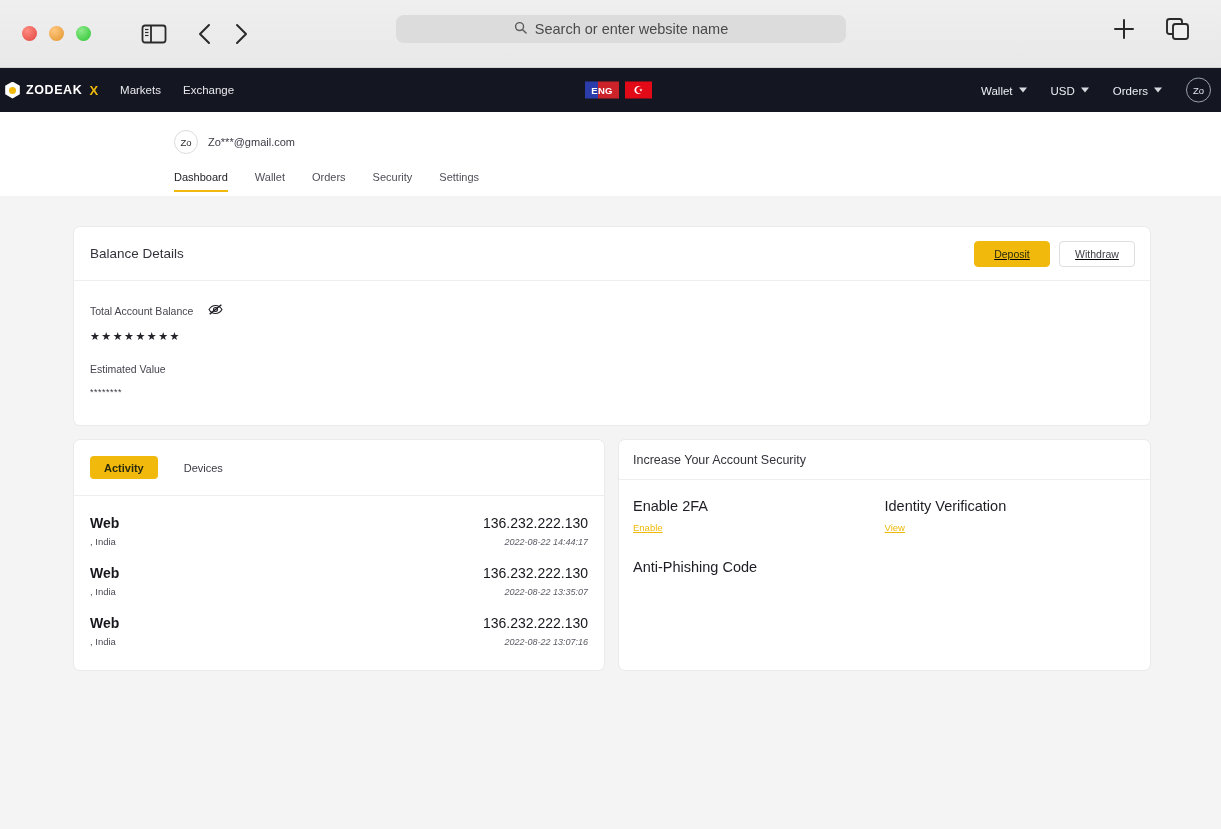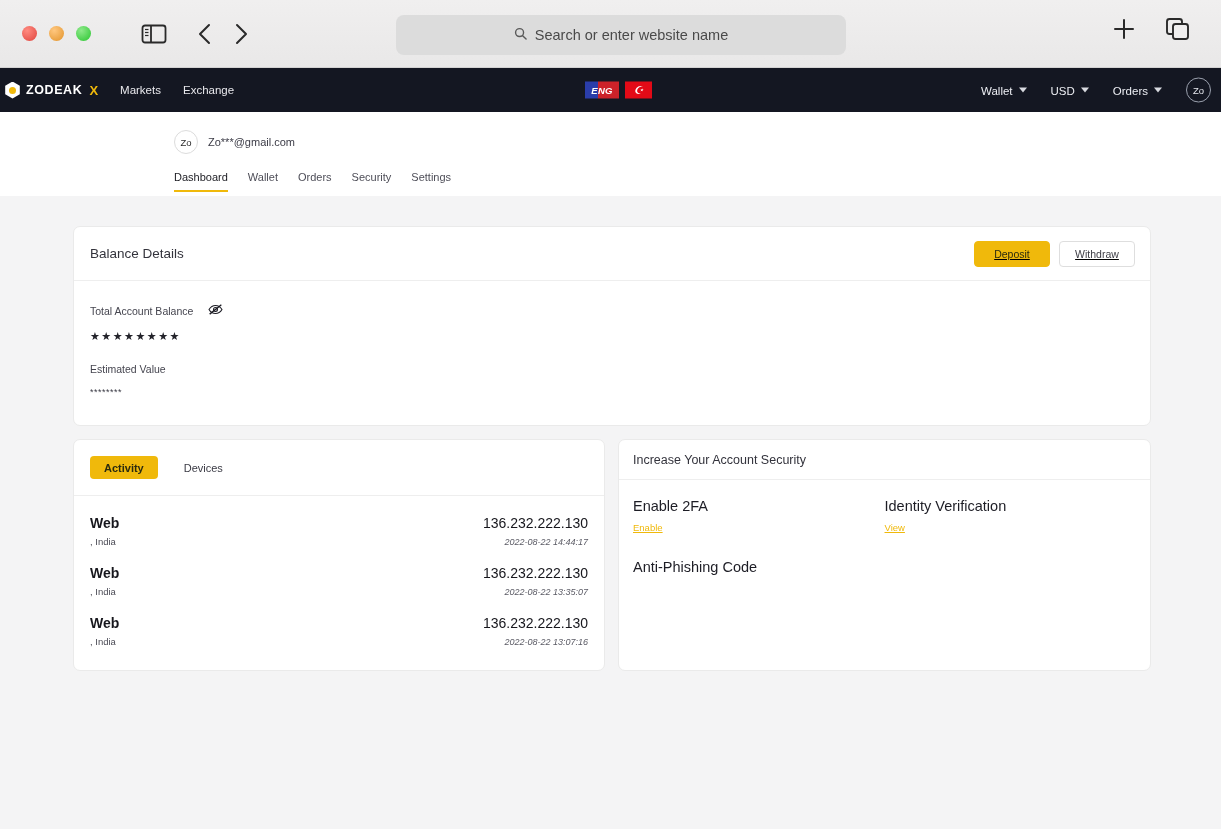--- a/index.html
+++ b/index.html
@@ -28,21 +28,21 @@
   .chrome-btn {
     display: flex; align-items: center; justify-content: center;
     color: #2a2a2a;
   }
   .sidebar-toggle { margin-left: 50px; }
   .nav-arrows { display: flex; gap: 20px; margin-left: 30px; }
   .nav-arrows svg { display: block; }
 
   .addressbar {
     position: absolute; left: 396px; top: 15px;
-    width: 450px; height: 40px;
+    width: 450px; height: 28px;
     background: #dcdcdc; border-radius: 8px;
     display: flex; align-items: center; justify-content: center;
     gap: 8px;
     color: #4a4a4a; font-size: 14.5px;
   }
   .chrome-right {
     position: absolute; right: 30px; top: 16px;
     display: flex; align-items: center; gap: 28px;
     color: #2a2a2a;
   }
@@ -66,21 +66,21 @@
   }
   .brand-text {
     font-size: 12.5px; font-weight: bold; letter-spacing: 0.6px; color: #fff;
   }
   .brand-x { font-size: 13px; font-weight: bold; color: #f0b90b; margin-left: 2px; }
   .nav-link {
     font-size: 11.5px; color: #e8e8ec; margin-right: 22px; text-decoration: none;
   }
   .lang-badges {
     position: absolute; left: 585px; top: 50%; transform: translateY(-50%);
-    display: flex; gap: 6px; align-items: center; font-style: italic;
+    display: flex; gap: 6px; align-items: center;
   }
   .eng-badge {
     width: 34px; height: 17px; display: flex; align-items: center; justify-content: center;
     background: linear-gradient(90deg, #2a3daa 0 38%, #cc2229 38% 100%);
     color: #fff; font-size: 9.5px; font-weight: bold; letter-spacing: .3px;
   }
   .tr-badge {
     width: 27px; height: 17px; background: #e30a17; color: #fff;
     display: flex; align-items: center; justify-content: center;
     font-size: 11px; line-height: 1;
@@ -100,21 +100,21 @@
 
   
   .account-header { background: #fff; height: 84px; padding-left: 174px; position: relative; }
   .acct-row { display: flex; align-items: center; gap: 10px; padding-top: 18px; }
   .acct-avatar {
     width: 24px; height: 24px; border-radius: 50%;
     border: 1px solid #dcdcdc; color: #2b2b2b;
     display: flex; align-items: center; justify-content: center; font-size: 9.5px;
   }
   .acct-email { font-size: 11px; color: #3b3b46; }
-  .acct-tabs { display: flex; gap: 20px; margin-top: 17px; }
+  .acct-tabs { display: flex; gap: 27px; margin-top: 17px; }
   .acct-tab {
     font-size: 11px; color: #4e4e58; padding-bottom: 7px;
     border-bottom: 2.5px solid transparent; cursor: pointer;
   }
   .acct-tab.active { color: #1c1c22; border-bottom-color: #f0b90b; }
 
   
   .page { padding: 30px 70px 0 73px; }
   .card {
     background: #fff; border: 1px solid #eaeaea; border-radius: 7px;

